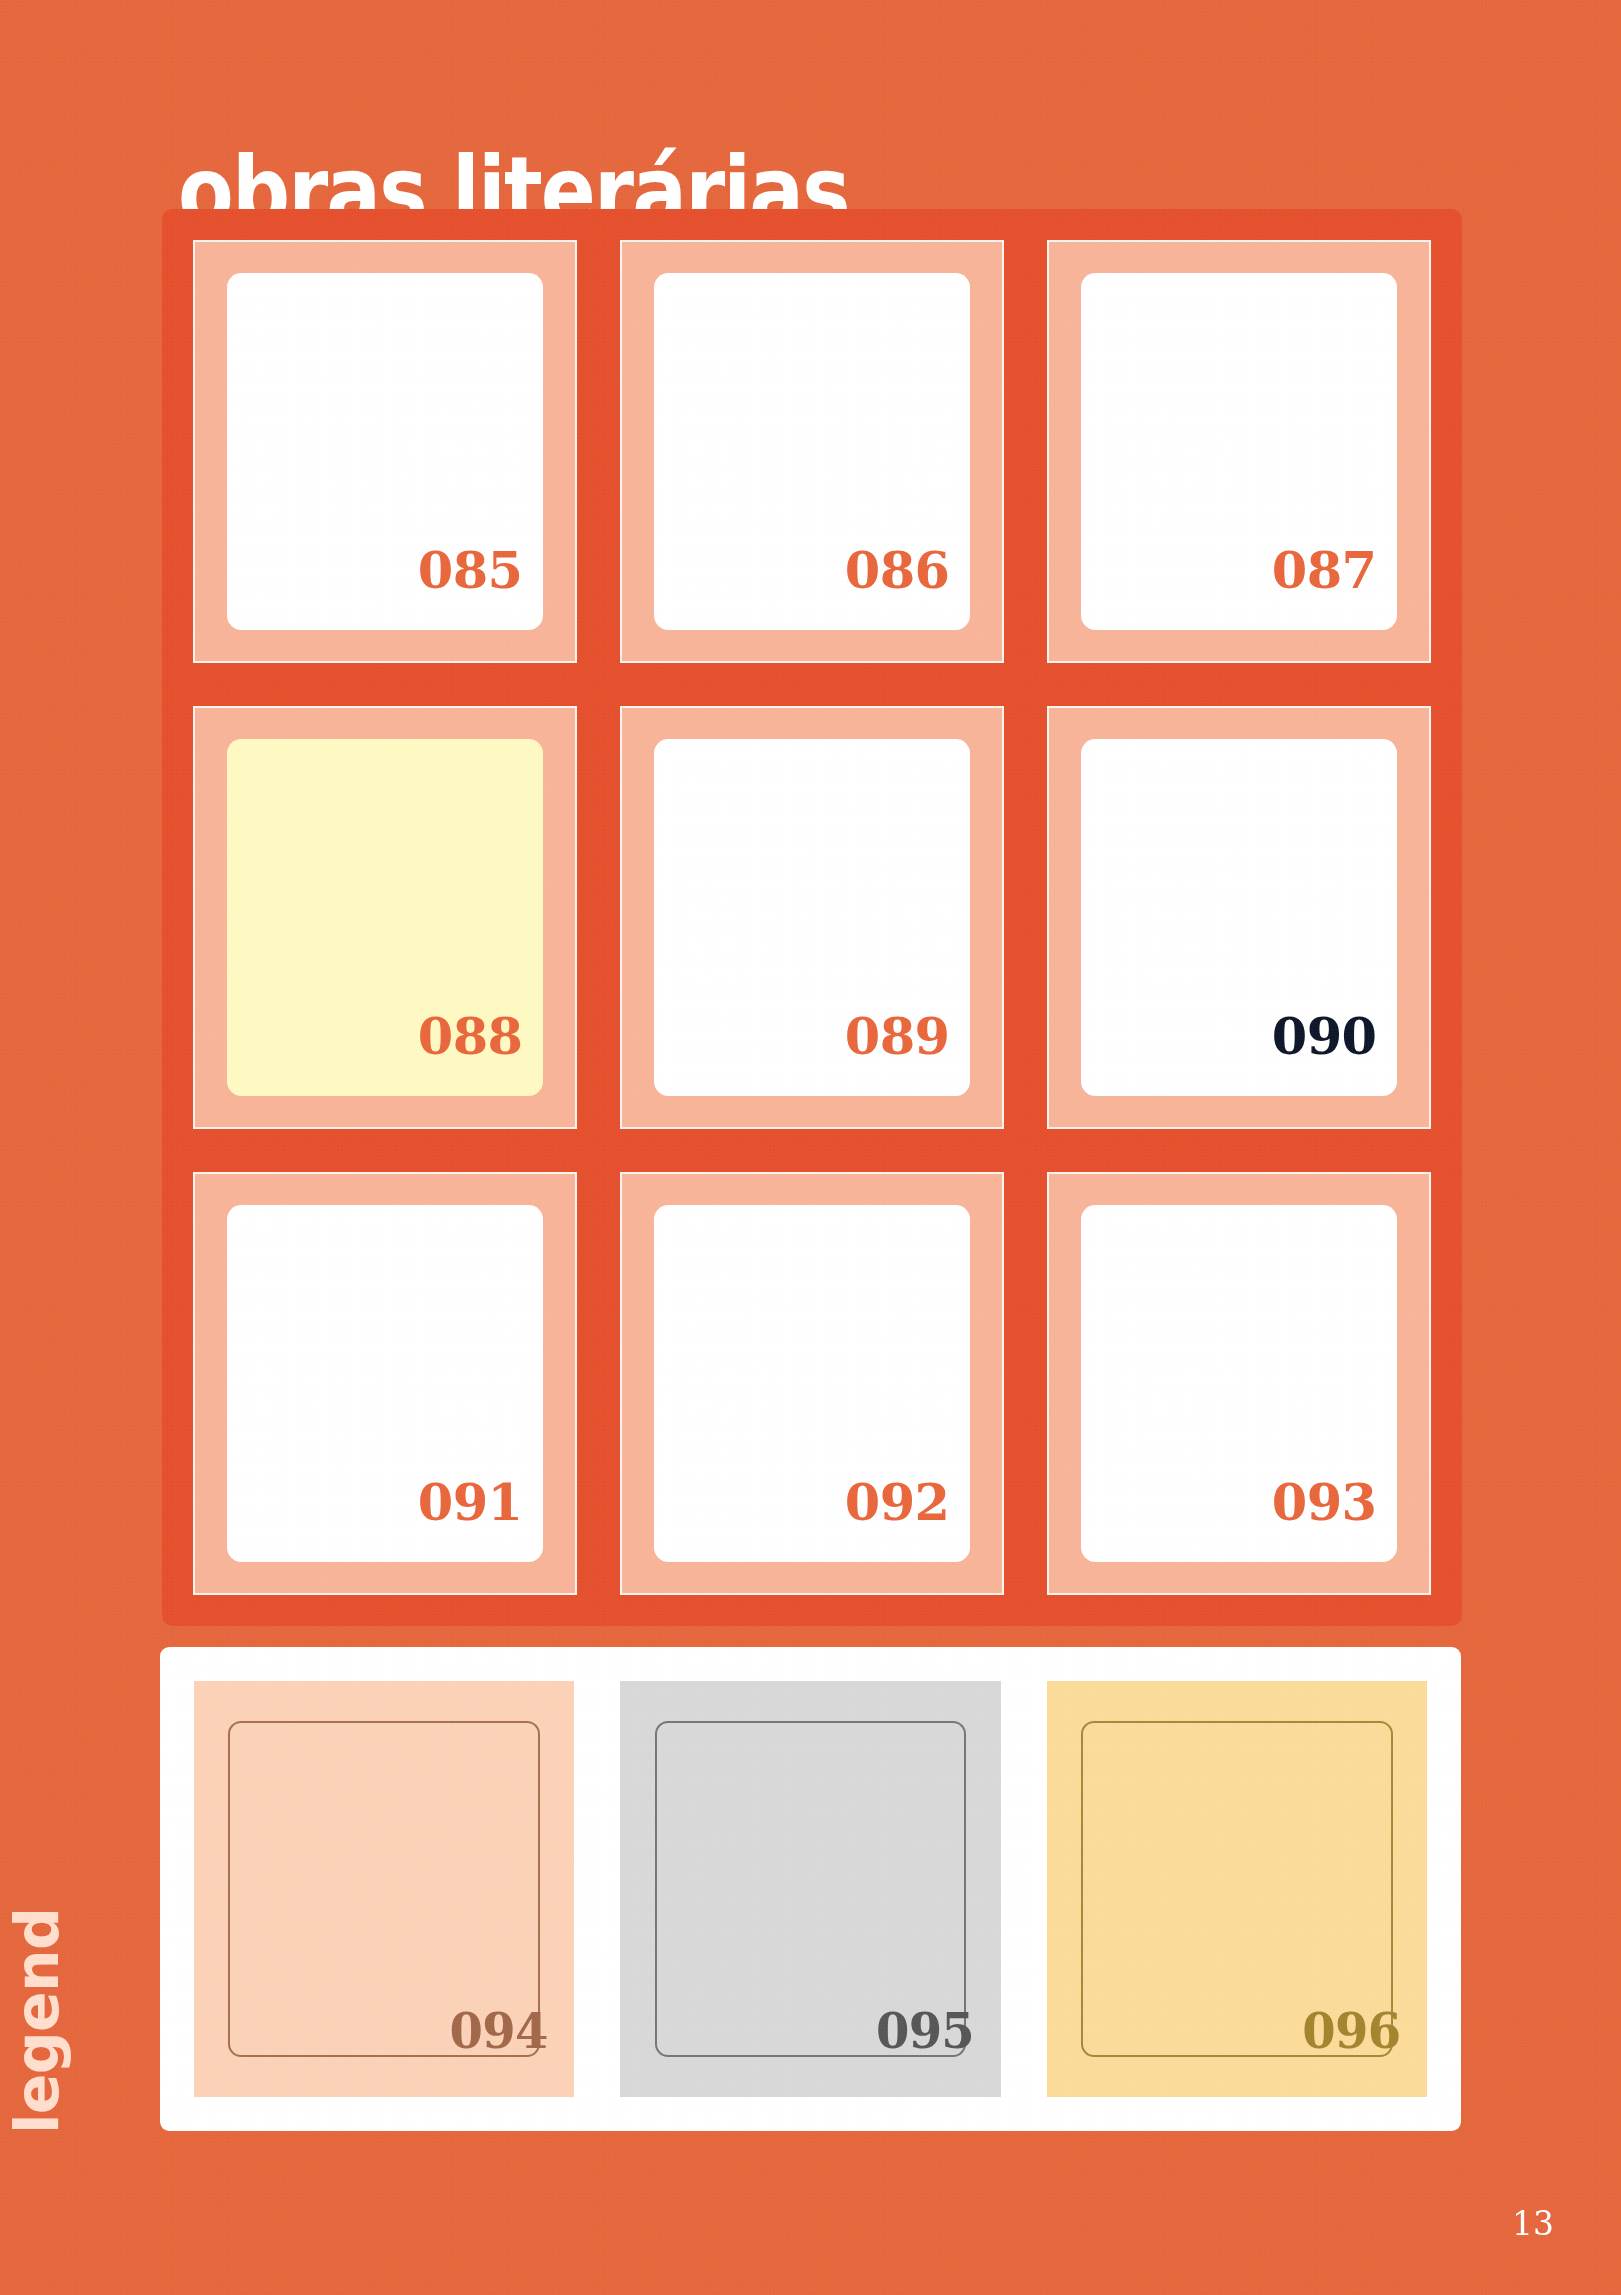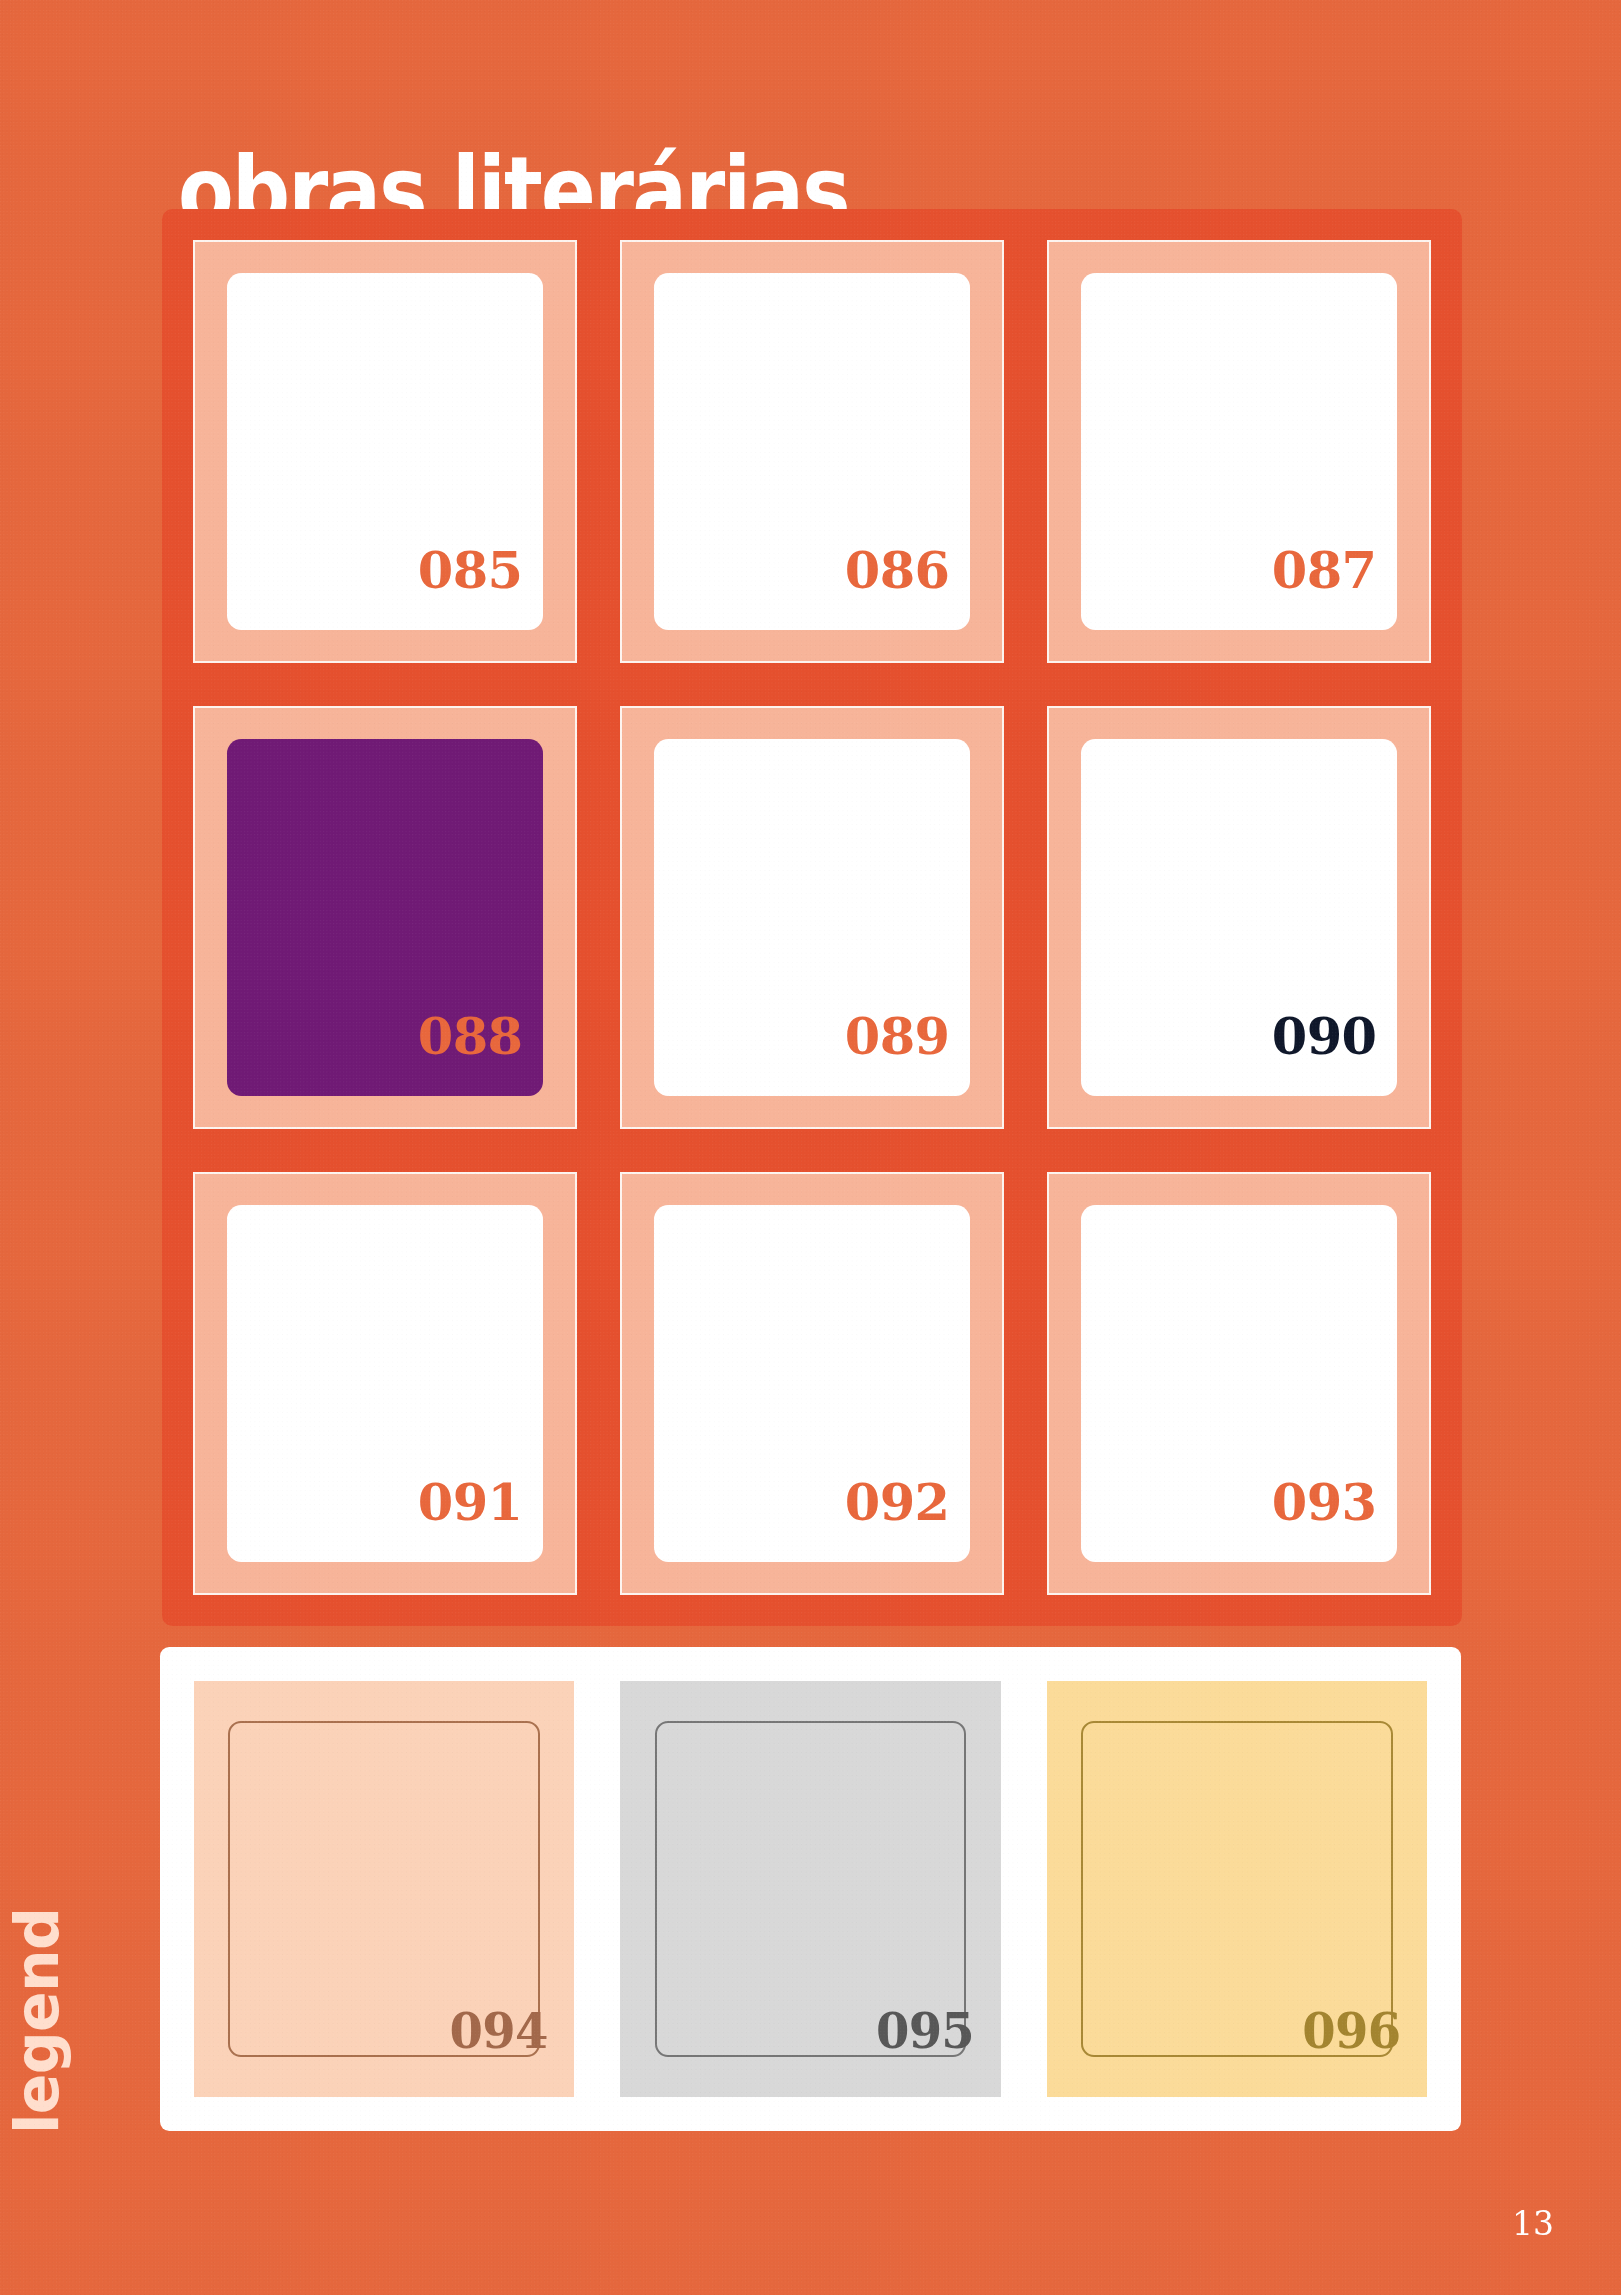--- a/index.html
+++ b/index.html
@@ -197,21 +197,21 @@
         </div>
       </div>
 
       <div class="cell" style="background: rgb(247, 180, 153); border-color: rgb(253, 244, 239);">
         <div class="cell-inner" style="background: rgb(255, 255, 255);">
           <span class="cell-number" style="color: rgb(232, 103, 60);">087</span>
         </div>
       </div>
 
       <div class="cell" style="background: rgb(247, 180, 153); border-color: rgb(253, 244, 239);">
-        <div class="cell-inner" style="background: #701a75;">
+        <div class="cell-inner" style="background: #fef9c3;">
           <span class="cell-number" style="color: rgb(232, 103, 60);">088</span>
         </div>
       </div>
 
       <div class="cell" style="background: rgb(247, 180, 153); border-color: rgb(253, 244, 239);">
         <div class="cell-inner" style="background: rgb(255, 255, 255);">
           <span class="cell-number" style="color: rgb(232, 103, 60);">089</span>
         </div>
       </div>
 

